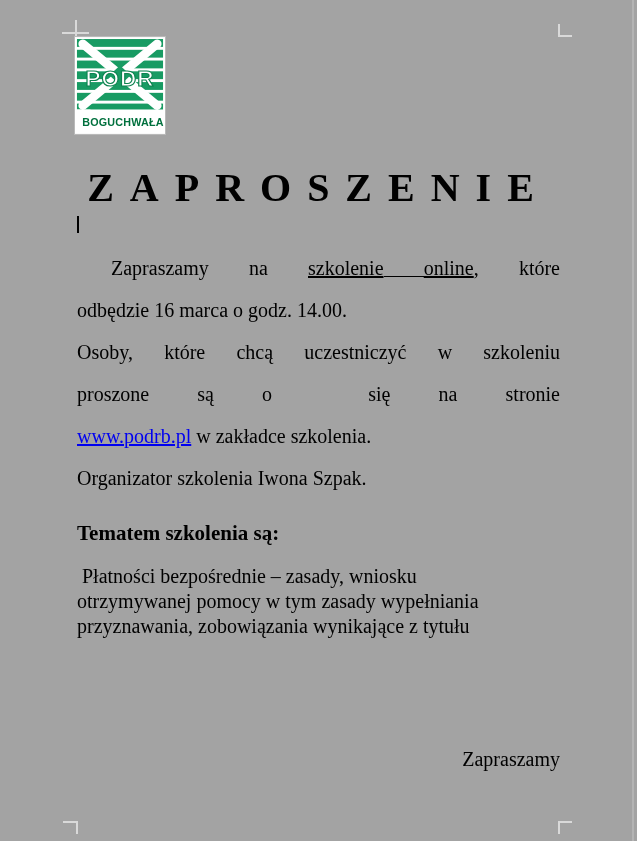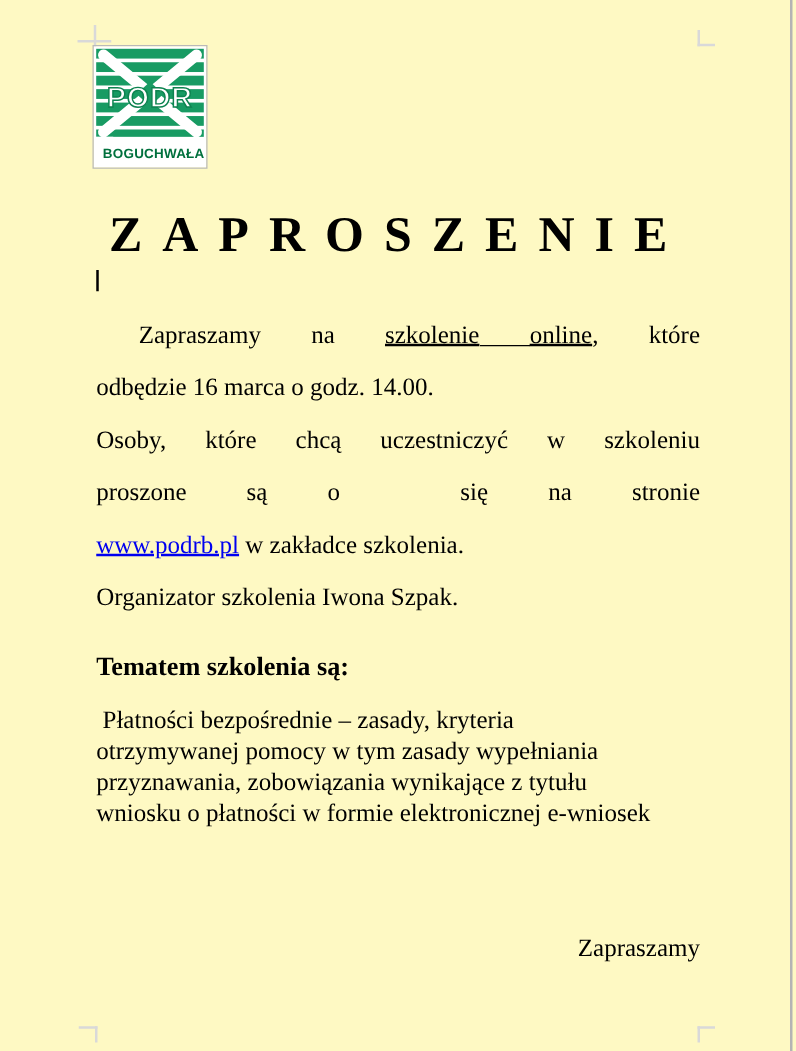--- a/index.html
+++ b/index.html
@@ -1,16 +1,16 @@
 <!DOCTYPE html>
 <html><head>
 <meta charset="utf-8">
 <style>
   html,body{margin:0;padding:0;background:#ffffff;}
-  .page{position:relative;width:637px;height:841px;background:#fef9c3;overflow:hidden;
+  .page{position:relative;width:637px;height:841px;background:#a3a3a3;overflow:hidden;
         font-family:"Liberation Serif","DejaVu Serif",serif;color:#000;}
   
   .edge-line{position:absolute;left:632px;top:0;width:2px;height:841px;background:#b4b4b4;}
   
   .mark{position:absolute;background:#d9d9d9;}
   
   .logo{position:absolute;left:74px;top:36px;width:92px;height:99px;border:1px solid #b9b9b9;box-sizing:border-box;}
   .logo svg{display:block;width:100%;height:100%;}
   
   .doc-title{position:absolute;left:77px;top:164px;width:483px;text-align:center;
@@ -119,22 +119,21 @@
       </div>
       <div class="pline"><span class="grp"><span class="a">www.podrb.pl</span></span><span class="grp"><span> w zakładce szkolenia.</span></span></div>
     </div>
   <div class="para" style="top:457px;">
       <div class="pline"><span class="grp"><span>Organizator szkolenia Iwona Szpak.</span></span></div>
     </div>
 
   <div class="topic-head">Tematem szkolenia są:</div>
 
   <div class="topics" id="topics">
-      <div> Płatności bezpośrednie – zasady, kryteria</div>
+      <div> Płatności bezpośrednie – zasady, wniosku</div>
       <div>otrzymywanej pomocy w tym zasady wypełniania</div>
       <div>przyznawania, zobowiązania wynikające z tytułu</div>
-      <div>wniosku o płatności w formie elektronicznej e-wniosek</div>
     </div>
 
   <div class="closing">Zapraszamy</div>
 
   <div class="edge-line"></div>
 </div>
 
 </body></html>

